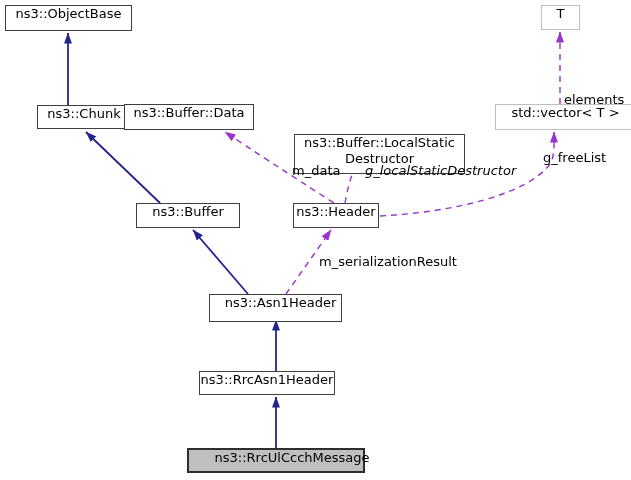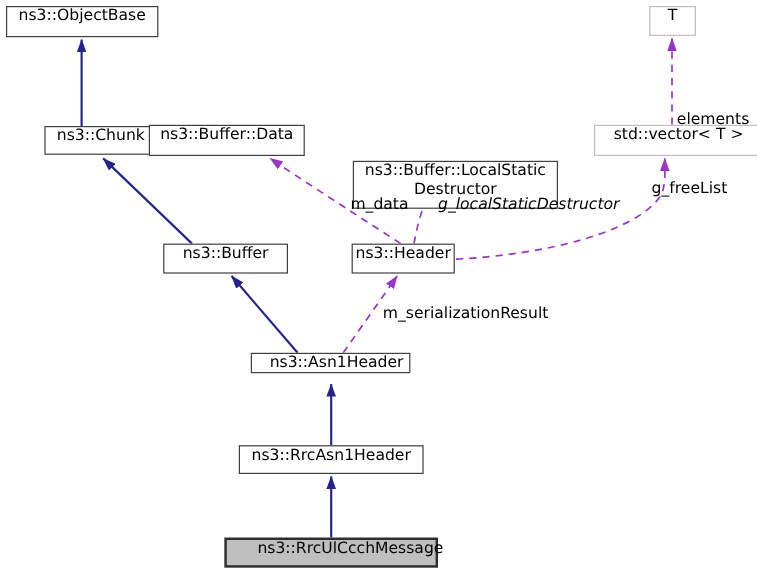--- a/index.html
+++ b/index.html
@@ -93,25 +93,25 @@
   </div>
 
   <div class="node" style="left:136px;top:203px;width:104px;height:25px;">
     <span>ns3::Buffer</span>
   </div>
 
   <div class="node" style="left:293px;top:203px;width:86px;height:25px;">
     <span>ns3::Header</span>
   </div>
 
-  <div class="node" style="left:209px;top:294px;width:133px;height:17px;padding-left:10px;">
+  <div class="node" style="left:209px;top:294px;width:133px;height:28px;padding-left:10px;">
     <span>ns3::Asn1Header</span>
   </div>
 
-  <div class="node" style="left:199px;top:371px;width:154px;height:24px;">
+  <div class="node" style="left:199px;top:371px;width:136px;height:24px;">
     <span>ns3::RrcAsn1Header</span>
   </div>
 
   <div class="node highlight" style="left:187px;top:448px;width:178px;height:25px;padding-left:32px;">
     <span>ns3::RrcUlCcchMessage</span>
   </div>
 
   <div class="edge-label" style="left:292px;top:163px;">m_data</div>
   <div class="edge-label" style="left:365px;top:163px;font-style:italic;">g_localStaticDestructor</div>
   <div class="edge-label" style="left:543px;top:150px;">g_freeList</div>

